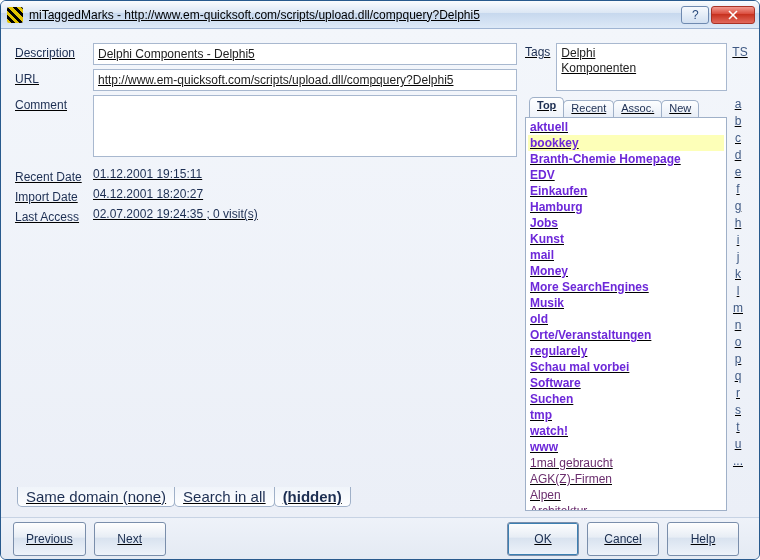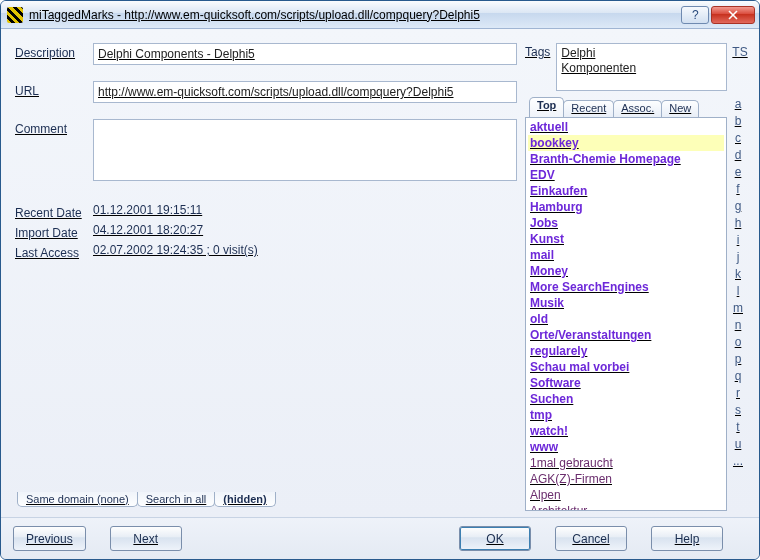--- a/index.html
+++ b/index.html
@@ -8,21 +8,21 @@
 .titlebar { height: 28px; background: linear-gradient(#fafcfe,#dbe6f4 45%,#c7d8ee 46%,#dde9f7); display: flex; align-items: center; padding: 0 4px 0 6px; border-bottom: 1px solid #a0b5d3; }
 .app-icon { width: 16px; height: 16px; background: repeating-linear-gradient(45deg,#e2c300 0 3px,#000 3px 6px); margin-right: 6px; border-radius: 2px; }
 .titlebar-text { flex: 1; color: #000; font-size: 12px; white-space: nowrap; overflow: hidden; text-overflow: ellipsis; }
 .win-btns { display: flex; gap: 2px; }
 .win-btn { width: 28px; height: 18px; border: 1px solid #6f8ab0; border-radius: 3px; background: linear-gradient(#f6f9fd,#d2e0f1); display: flex; align-items: center; justify-content: center; }
 .win-btn svg { width: 10px; height: 10px; }
 .win-btn.close { background: linear-gradient(#f19a8f,#d9493a 45%,#c7321f 46%,#e2695c); border-color: #a93225; width: 44px; }
 .win-btn.close svg { stroke: #fff; }
 .body { flex: 1; display: flex; padding: 14px 14px 6px 14px; gap: 8px; background: linear-gradient(#f3f6fb,#ebeff7); overflow: hidden; }
 .left { flex: 1; display: flex; flex-direction: column; min-width: 0; }
-.form-row { display: flex; align-items: flex-start; margin-bottom: 16px; }
+.form-row { display: flex; align-items: flex-start; margin-bottom: 4px; }
 .form-row .label { width: 78px; color: #1c2e52; padding-top: 3px; }
 .text-input { flex: 1; height: 22px; border: 1px solid #a8b8cf; background: #fff; padding: 2px 4px; color: #222; }
 .comment-box { flex: 1; min-height: 62px; height: 62px; border: 1px solid #a8b8cf; background: #fff; position: relative; padding: 2px 18px 2px 4px; resize: none; font-family: inherit; color: #222; }
 .dates { margin-top: 6px; }
 .dates .form-row { margin-bottom: 3px; }
 .dates .form-row .val { color: #1c2e52; }
 .left-spacer { flex: 1; }
 
 .right { width: 220px; display: flex; gap: 4px; }
 .right-main { flex: 1; display: flex; flex-direction: column; min-width: 0; }
@@ -35,24 +35,24 @@
 .tab { border: 1px solid #9fb0c8; border-bottom: none; border-radius: 5px 5px 0 0; padding: 1px 7px 0 7px; background: linear-gradient(#fdfeff,#e8eef7); color: #1c2e52; margin-right: -1px; position: relative; font-size: 11px; height: 17px; }
 .tab.active { font-weight: bold; height: 20px; background: linear-gradient(#fff,#f0f4fa); z-index: 2; }
 .tag-list-wrap { flex: 1; border: 1px solid #9fb0c8; background: #fff; overflow-y: scroll; }
 .tag-list { padding: 1px 2px; }
 .tag-item { font-weight: bold; color: #6d28d9; padding: 0 2px; line-height: 16px; white-space: nowrap; cursor: default; }
 .tag-item.highlight { background: #fdffb8; }
 .tag-item.secondary { font-weight: normal; color: #6b2e6e; }
 .alpha-col { width: 14px; display: flex; flex-direction: column; padding-top: 54px; }
 .alpha-col div { color: #405a84; text-align: center; height: 17px; font-size: 12px; cursor: default; }
 .bottom-tabs { display: flex; align-items: flex-end; height: 20px; margin: 4px 0 4px 2px; }
-.bottom-tab { border: 1px solid #9fb0c8; border-top: none; border-radius: 0 0 5px 5px; padding: 1px 8px; background: linear-gradient(#f0f4fa,#fdfeff); color: #1c2e52; margin-right: -1px; font-size: 11px; }
+.bottom-tab { border: 1px solid #9fb0c8; border-top: none; border-radius: 0 0 5px 5px; padding: 1px 8px; background: linear-gradient(#f0f4fa,#fdfeff); color: #1c2e52; margin-right: -1px; font-size: 15px; }
 .bottom-tab.active { font-weight: bold; }
 .footer { height: 42px; border-top: 1px solid #c7d3e4; display: flex; align-items: center; padding: 0 12px; background: linear-gradient(#eef2f9,#e4eaf3); }
-.btn { min-width: 72px; height: 25px; border: 1px solid #7a8eab; border-radius: 3px; background: linear-gradient(#fefefe,#e7edf5 45%,#d8e2ef 46%,#eef3fa); color: #1a2d4f; padding: 0 12px; margin-right: 24px; cursor: default; }
+.btn { min-width: 72px; height: 34px; border: 1px solid #7a8eab; border-radius: 3px; background: linear-gradient(#fefefe,#e7edf5 45%,#d8e2ef 46%,#eef3fa); color: #1a2d4f; padding: 0 12px; margin-right: 8px; cursor: default; }
 .btn.default { box-shadow: 0 0 0 1px #3c7fb1 inset; }
 .footer-spacer { flex: 1; }
 ::-webkit-scrollbar { width: 17px; }
 ::-webkit-scrollbar-track { background: #eef2f8; border-left: 1px solid #cfd9e8; }
 ::-webkit-scrollbar-thumb { background: linear-gradient(#e5ecf6,#c9d7ea); border: 1px solid #9fb0c8; border-radius: 2px; }
 ::-webkit-scrollbar-button { height: 17px; background: linear-gradient(#f6f9fd,#d7e2f0); border: 1px solid #9fb0c8; }
 </style>
 </head>
 <body>
 

